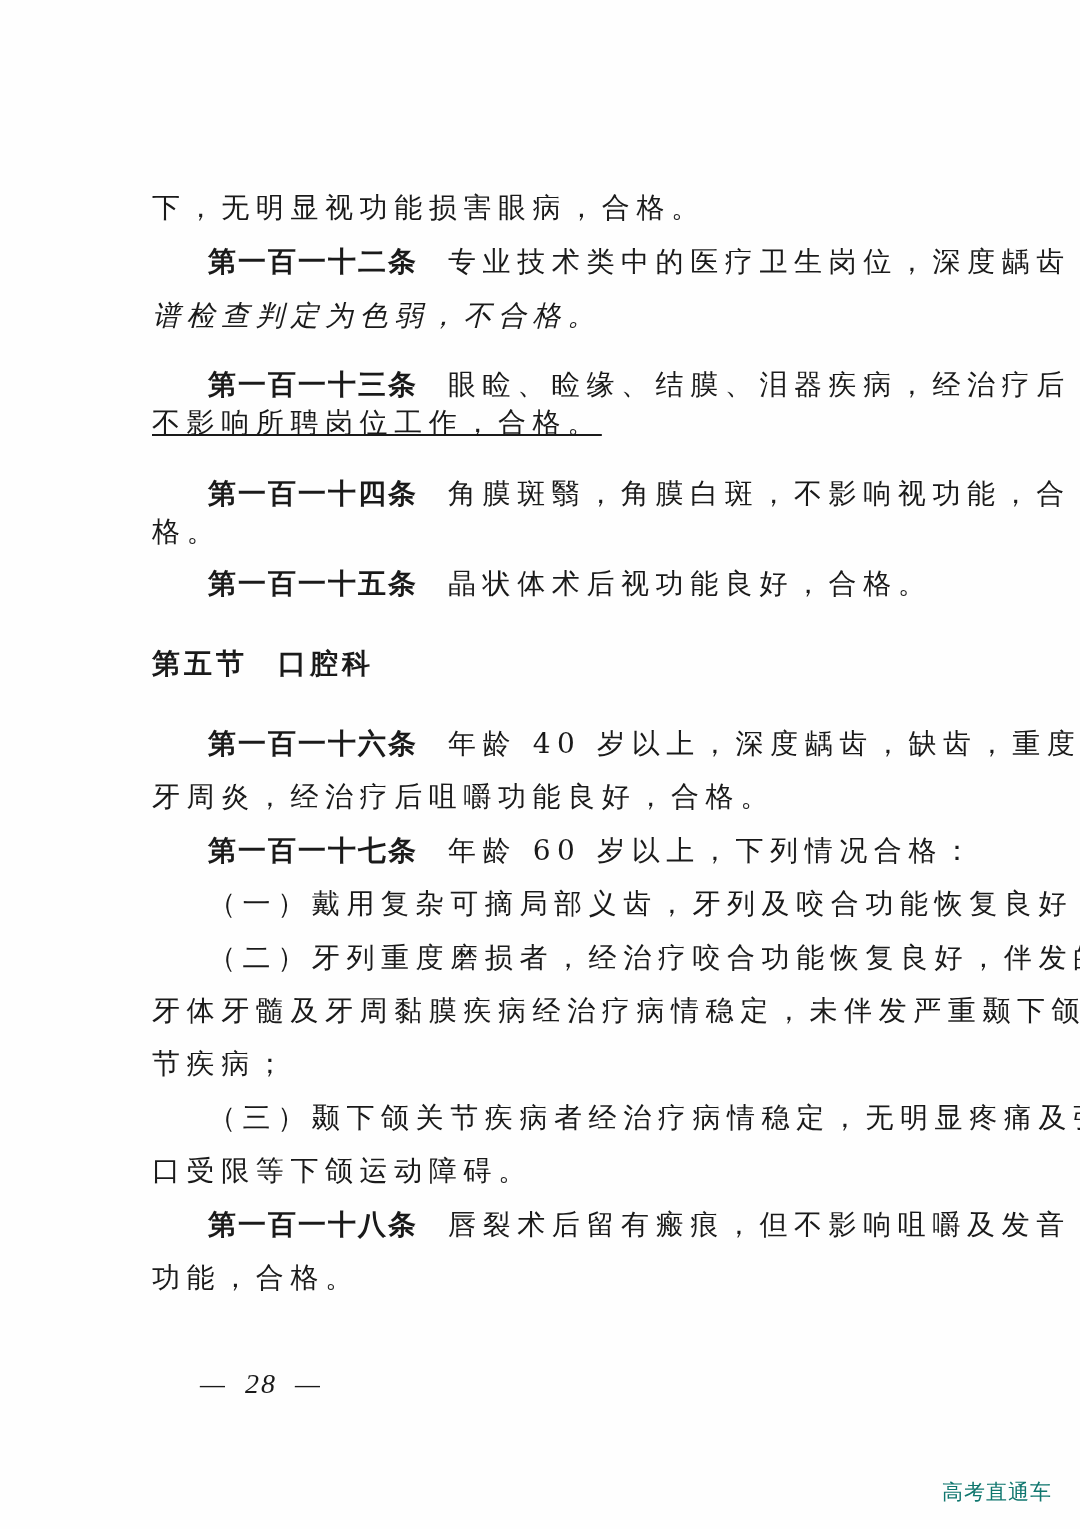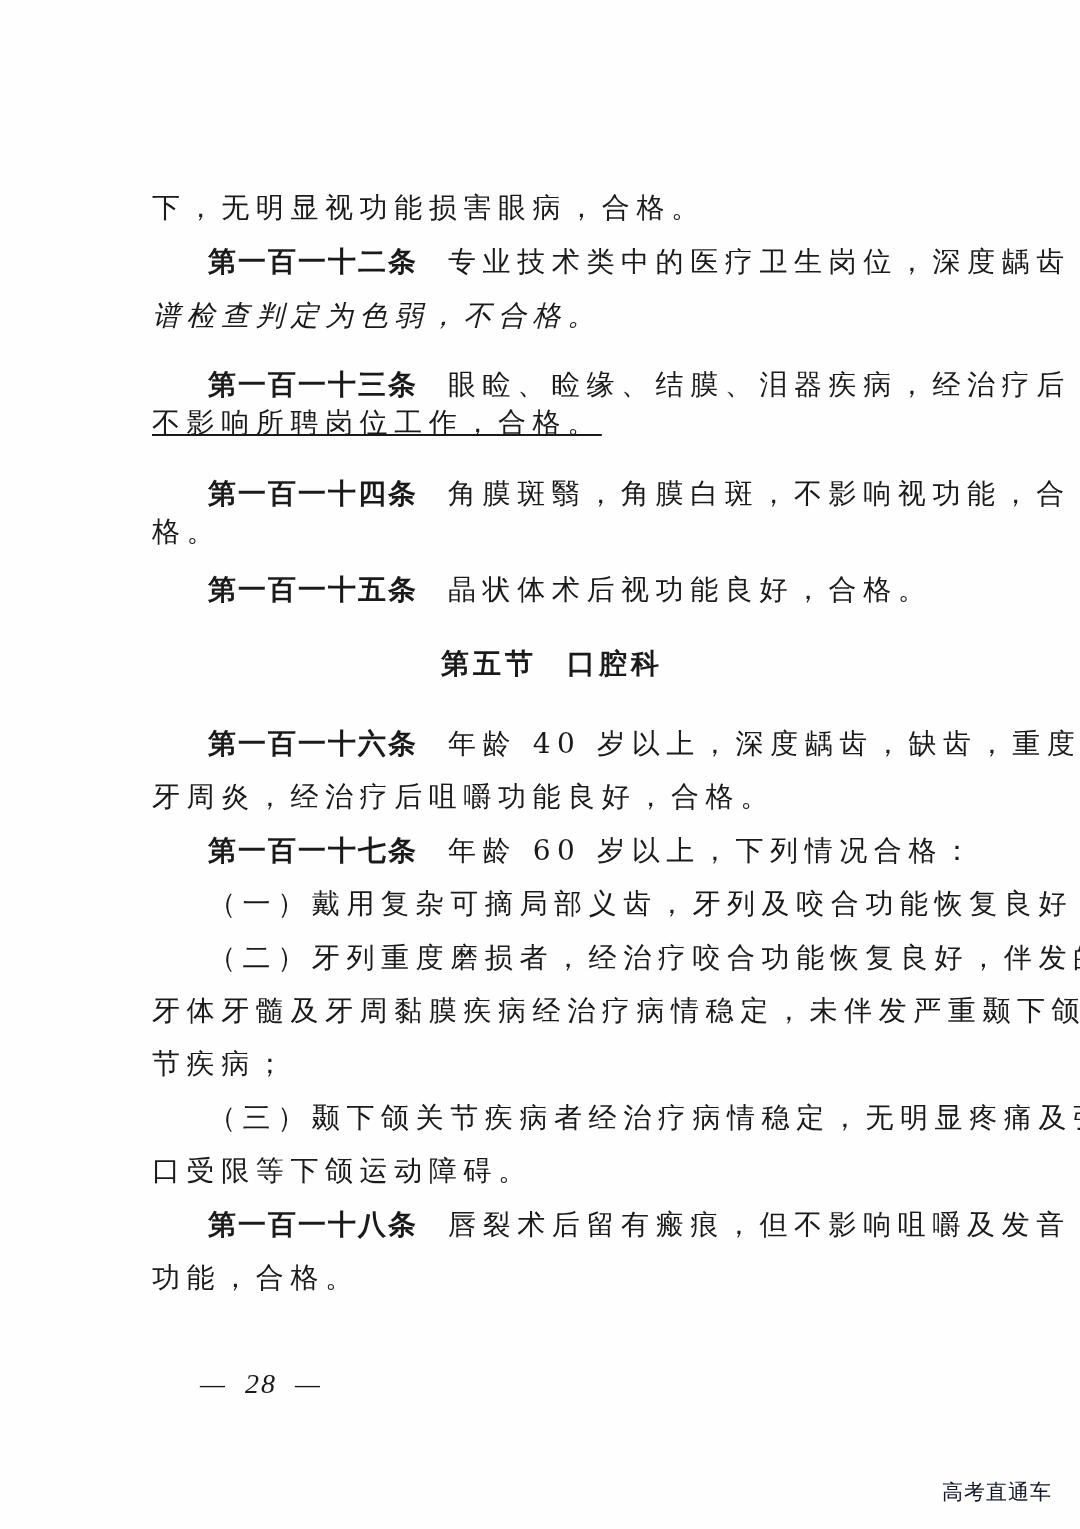--- a/index.html
+++ b/index.html
@@ -29,21 +29,20 @@
     .indent { padding-left: 56px; }
     .article-no {
       font-family: "DejaVu Sans", "Liberation Sans", sans-serif;
       font-weight: bold;
       letter-spacing: 2px;
       margin-right: 30px;
     }
     .section-title {
       position: absolute;
       left: 0; width: 800px;
-      text-align: center;
       font-size: 28px;
       line-height: 40px;
       letter-spacing: 4px;
       font-family: "DejaVu Sans", "Liberation Sans", sans-serif;
       font-weight: bold;
     }
     .section-title .gap { display: inline-block; width: 30px; }
     .page-number {
       position: absolute;
       left: 182px; top: 1364px;
@@ -51,21 +50,21 @@
       line-height: 40px;
       font-family: "Liberation Serif", "DejaVu Serif", serif;
       letter-spacing: 2px;
       font-style: italic;
     }
     .page-number .dash { display: inline-block; margin: 0 18px; }
     .watermark {
       position: absolute;
       right: 28px; top: 1478px;
       font-size: 21px;
-      color: #0f172a;
+      color: #0f766e;
       font-family: "DejaVu Sans", "Liberation Sans", sans-serif;
       letter-spacing: 1px;
     }
   </style>
 </head>
 <body>
 
 <div class="page">
 
   <div class="line" style="top:188px;">
@@ -86,21 +85,21 @@
     <span>不影响所聘岗位工作，合格。</span>
   </div>
 
   <div class="line indent" style="top:458px;margin-top:16px;">
     <span class="article-no">第一百一十四条</span><span>角膜斑翳，角膜白斑，不影响视功能，合</span>
   </div>
   <div class="line" style="top:512px;">
     <span>格。</span>
   </div>
 
-  <div class="line indent" style="top:564px;margin-top:6px;">
+  <div class="line indent" style="top:564px;">
     <span class="article-no">第一百一十五条</span><span>晶状体术后视功能良好，合格。</span>
   </div>
 
   <div class="section-title" style="top:644px;">
     <span>第五节</span><span class="gap"></span><span>口腔科</span>
   </div>
 
   <div class="line indent" style="top:724px;">
     <span class="article-no">第一百一十六条</span><span>年龄 40 岁以上，深度龋齿，缺齿，重度</span>
   </div>

